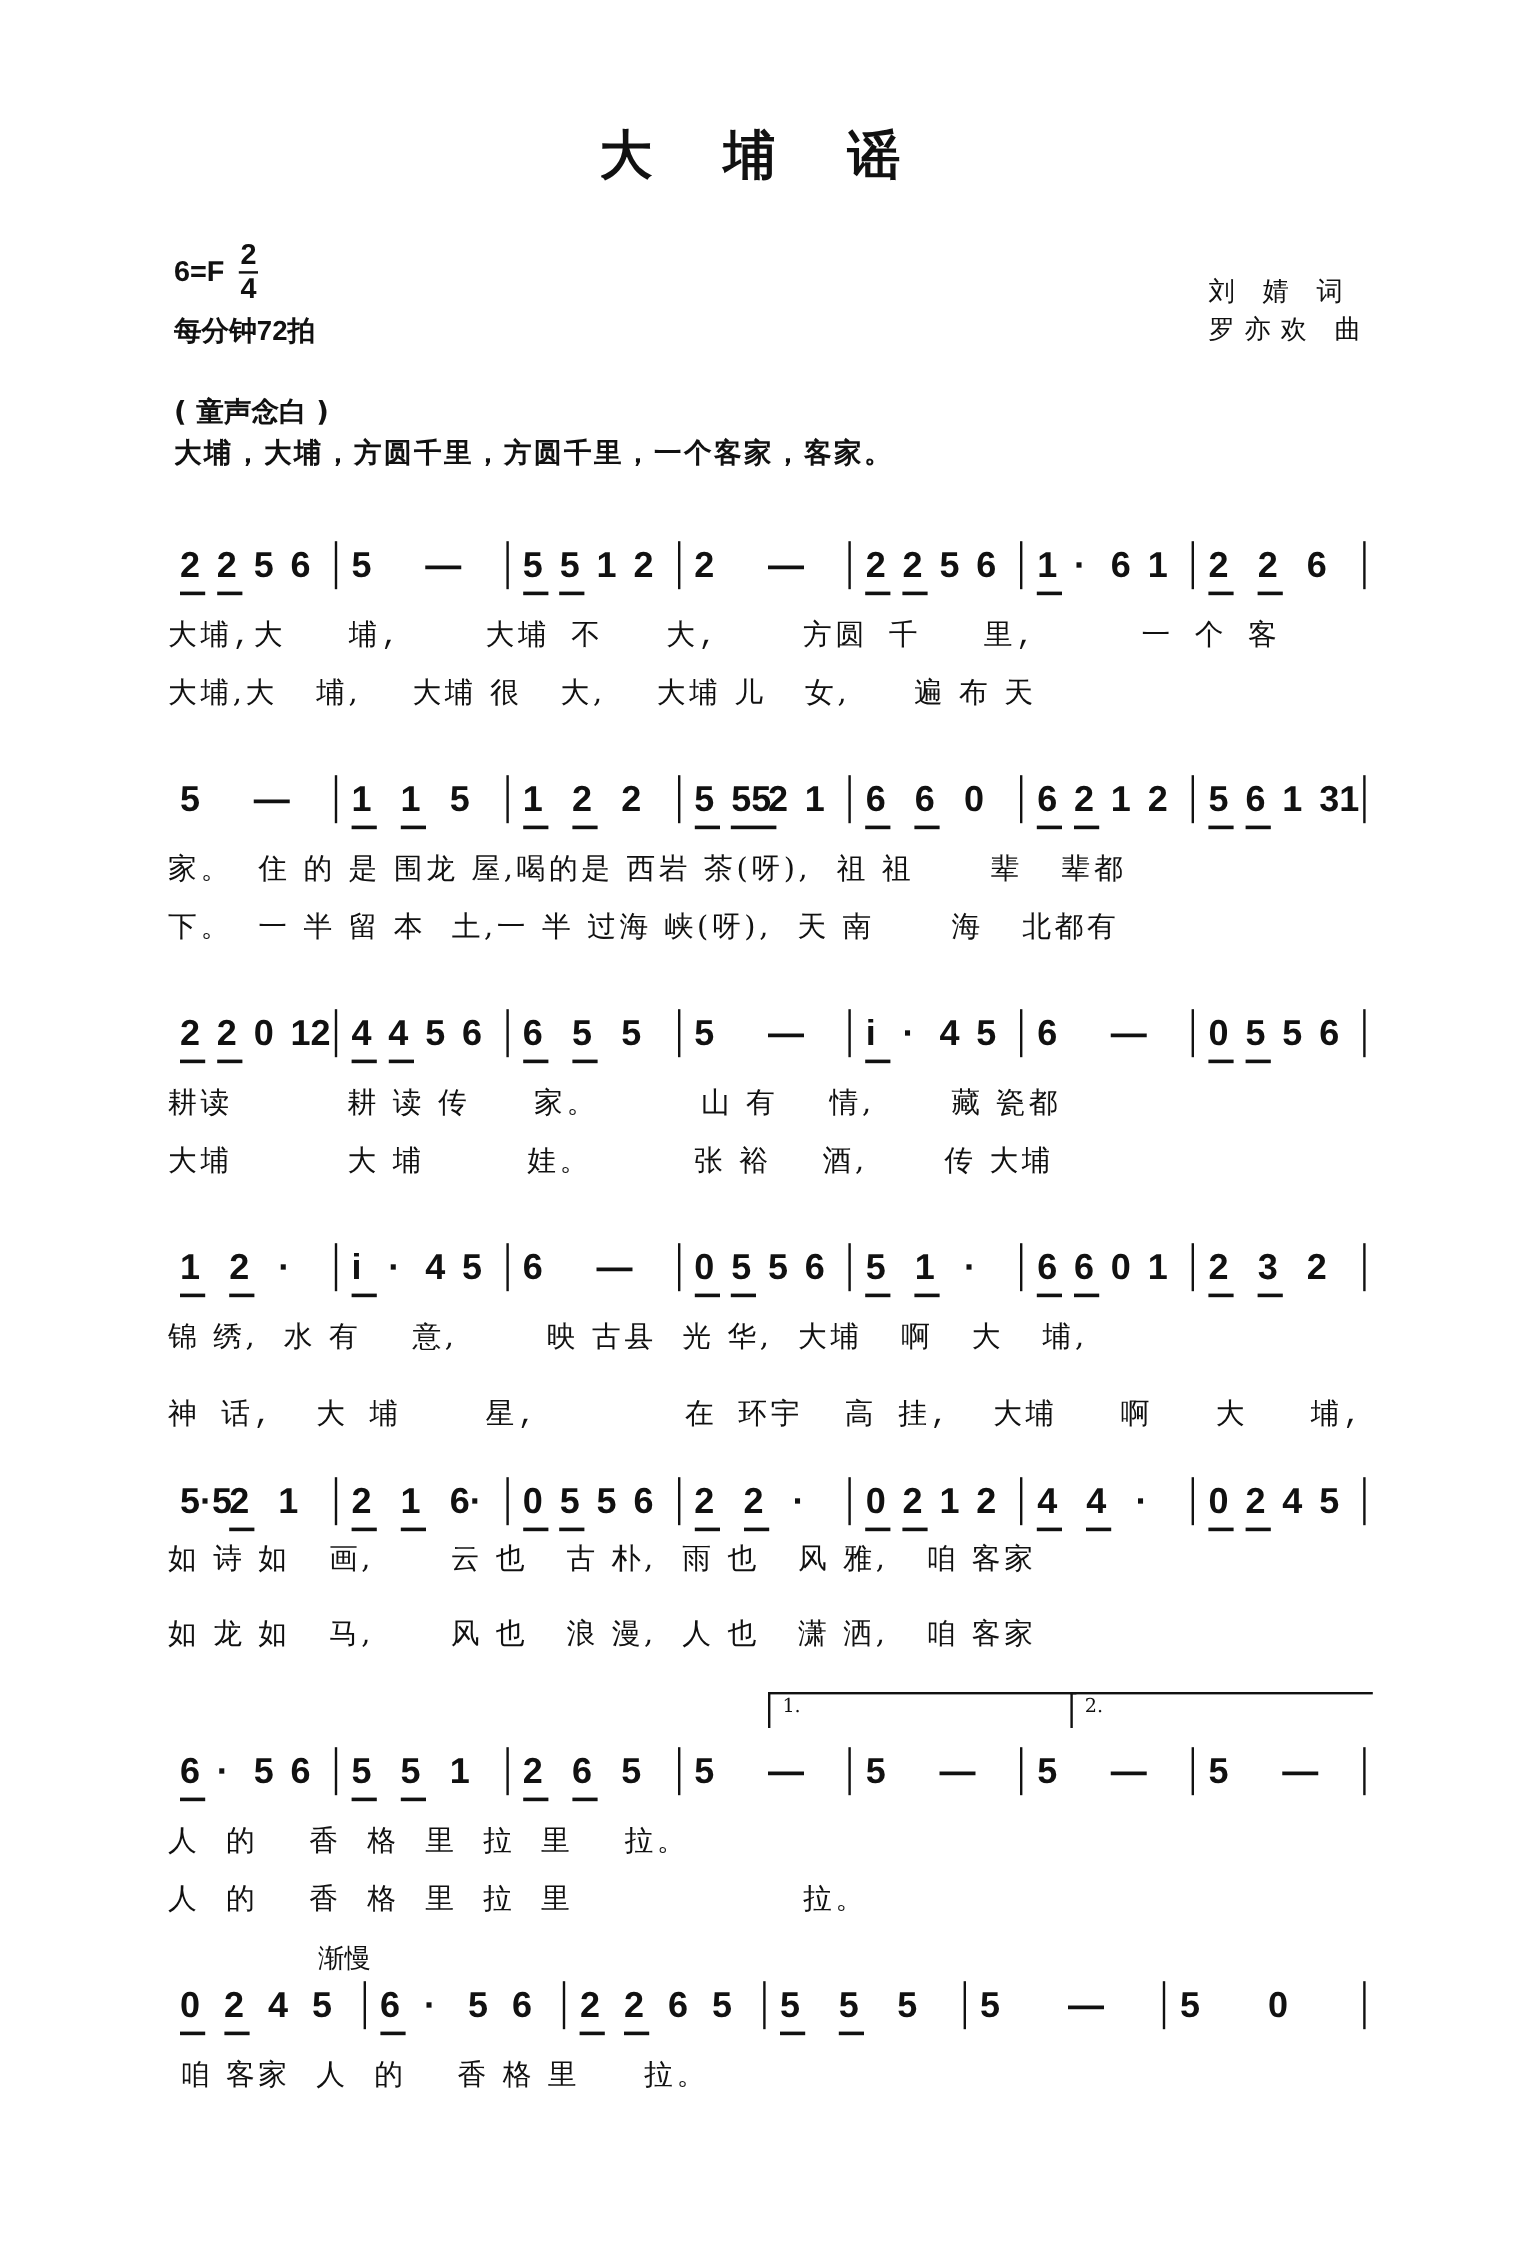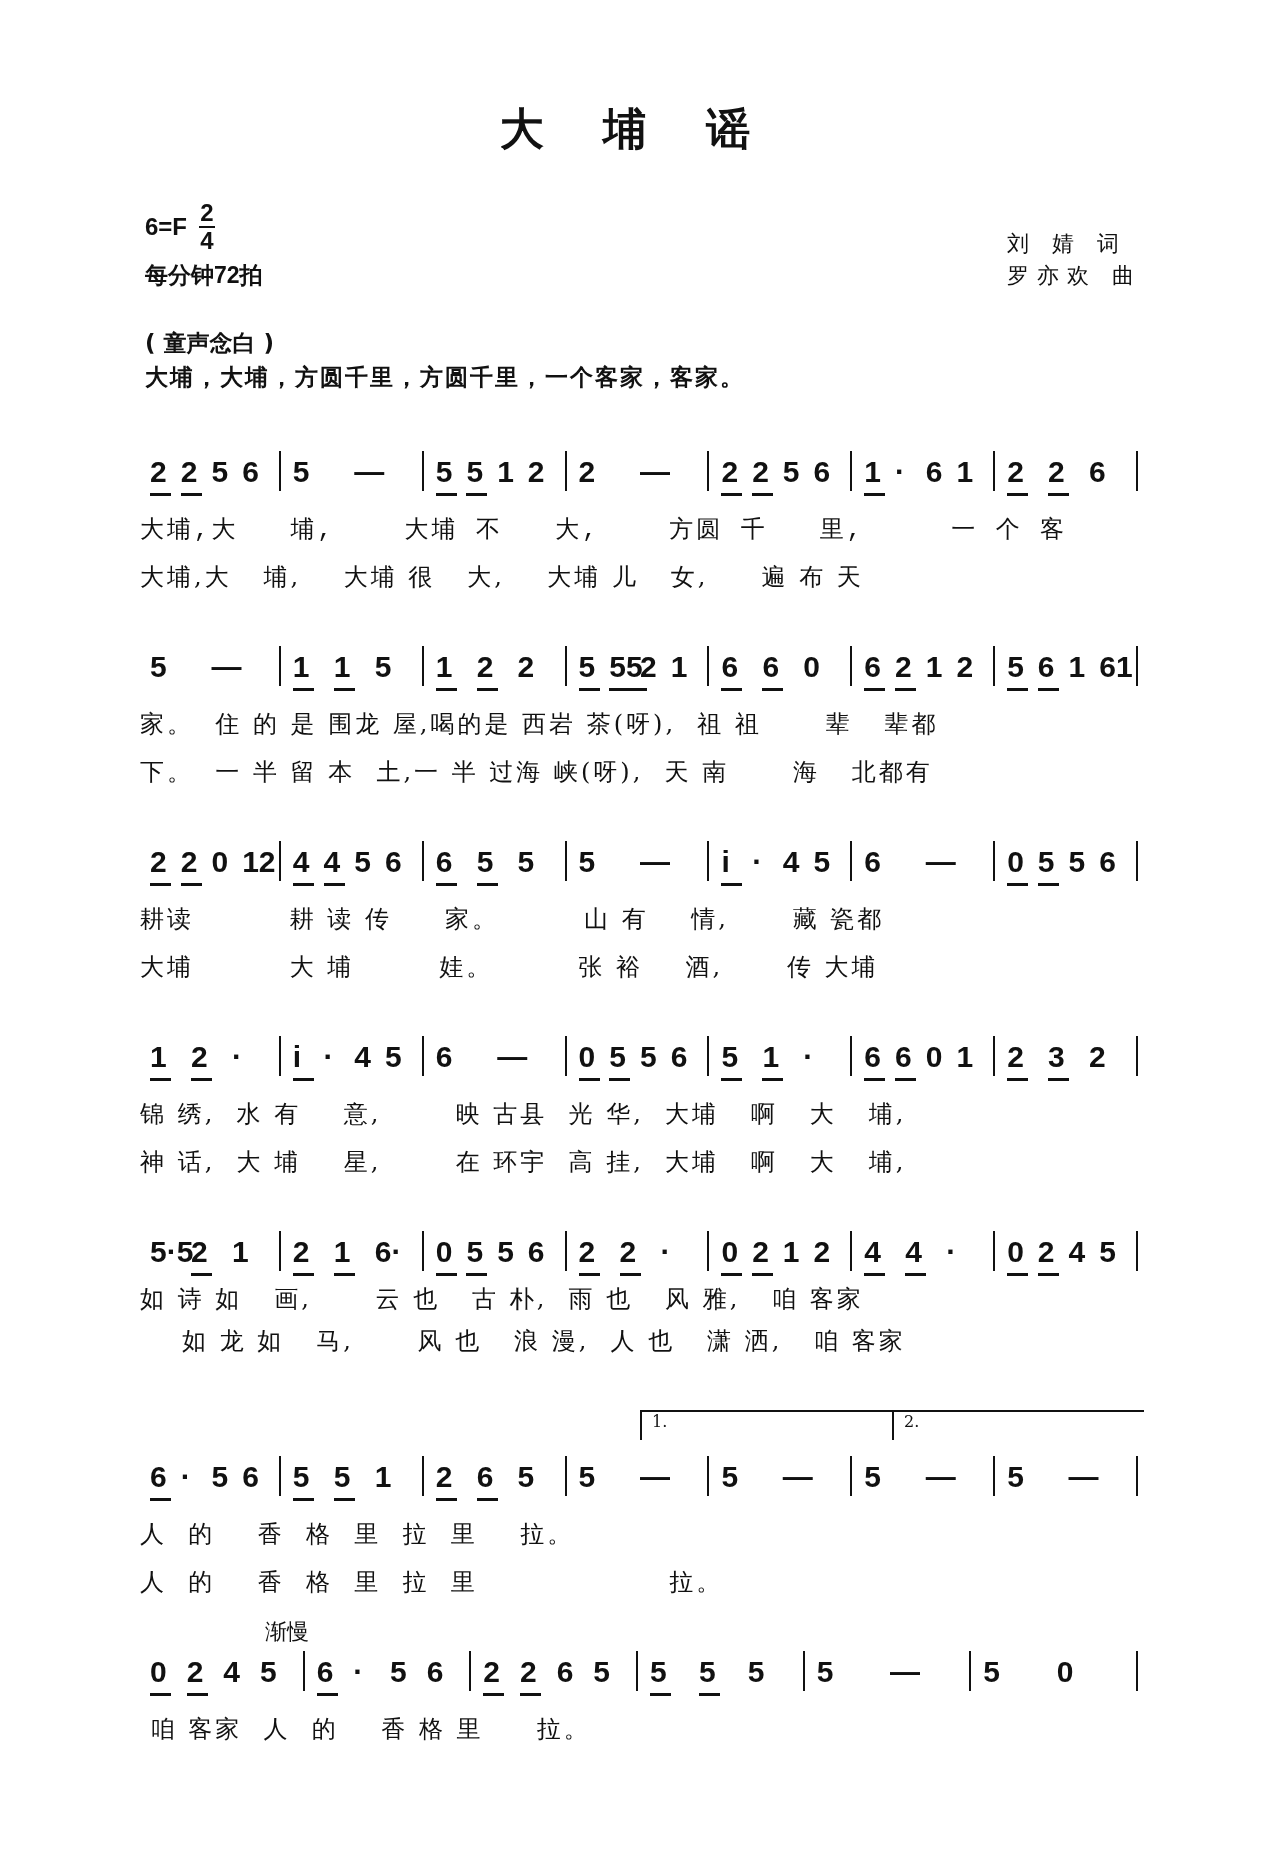--- a/index.html
+++ b/index.html
@@ -127,21 +127,21 @@
         <span class="n" style="left: 755px;">2</span>
         <div class="ul" style="left: 755px; top: 38px; width: 21px;"></div>
         <span class="n" style="left: 785.714px;">1</span>
         <span class="n" style="left: 816.429px;">2</span>
         <div class="bl" style="left: 853.143px;"></div>
         <span class="n" style="left: 867.143px;">5</span>
         <div class="ul" style="left: 867.143px; top: 38px; width: 21px;"></div>
         <span class="n" style="left: 897.857px;">6</span>
         <div class="ul" style="left: 897.857px; top: 38px; width: 21px;"></div>
         <span class="n" style="left: 928.571px;">1</span>
-        <span class="n" style="left: 959.286px;">61</span>
+        <span class="n" style="left: 959.286px;">31</span>
         <div class="bl" style="left: 996px;"></div>
       </div>
       <div class="lyr" style="top: 58px;">家。  住 的 是 围龙 屋,喝的是 西岩 茶(呀),  祖 祖      辈   辈都</div>
       <div class="lyr" style="top: 106px;">下。  一 半 留 本  土,一 半 过海 峡(呀),  天 南      海   北都有</div>
     </div>
     <div class="row" style="top: 845px;">
       <div class="notes">
         <span class="n" style="left: 10px;">2</span>
         <div class="ul" style="left: 10px; top: 38px; width: 21px;"></div>
         <span class="n" style="left: 40.7143px;">2</span>
@@ -223,21 +223,21 @@
         <span class="n" style="left: 816.429px;">1</span>
         <div class="bl" style="left: 853.143px;"></div>
         <span class="n" style="left: 867.143px;">2</span>
         <div class="ul" style="left: 867.143px; top: 38px; width: 21px;"></div>
         <span class="n" style="left: 908.095px;">3</span>
         <div class="ul" style="left: 908.095px; top: 38px; width: 21px;"></div>
         <span class="n" style="left: 949.048px;">2</span>
         <div class="bl" style="left: 996px;"></div>
       </div>
       <div class="lyr" style="top: 58px;">锦 绣,  水 有    意,       映 古县  光 华,  大埔   啊   大   埔,</div>
-      <div class="lyr" style="top: 106px;">神 话,  大 埔    星,       在 环宇  高 挂,  大埔   啊   大   埔,</div>
+      <div class="lyr" style="top: 122px; font-family: Liberation Mono, monospace;">神 话,  大 埔    星,       在 环宇  高 挂,  大埔   啊   大   埔,</div>
     </div>
     <div class="row" style="top: 1235px;">
       <div class="notes">
         <span class="n" style="left: 10px;">5·5</span>
         <span class="n" style="left: 50.9524px;">2</span>
         <div class="ul" style="left: 50.9524px; top: 38px; width: 21px;"></div>
         <span class="n" style="left: 91.9048px;">1</span>
         <div class="bl" style="left: 138.857px;"></div>
         <span class="n" style="left: 152.857px;">2</span>
         <div class="ul" style="left: 152.857px; top: 38px; width: 21px;"></div>
@@ -273,21 +273,21 @@
         <div class="bl" style="left: 853.143px;"></div>
         <span class="n" style="left: 867.143px;">0</span>
         <div class="ul" style="left: 867.143px; top: 38px; width: 21px;"></div>
         <span class="n" style="left: 897.857px;">2</span>
         <div class="ul" style="left: 897.857px; top: 38px; width: 21px;"></div>
         <span class="n" style="left: 928.571px;">4</span>
         <span class="n" style="left: 959.286px;">5</span>
         <div class="bl" style="left: 996px;"></div>
       </div>
       <div class="lyr" style="top: 48px;">如 诗 如   画,      云 也   古 朴,  雨 也   风 雅,   咱 客家</div>
-      <div class="lyr" style="top: 90px; margin-left: 42px;">如 龙 如   马,      风 也   浪 漫,  人 也   潇 洒,   咱 客家</div>
+      <div class="lyr" style="top: 110px;">如 龙 如   马,      风 也   浪 漫,  人 也   潇 洒,   咱 客家</div>
     </div>
     <div class="row" style="top: 1460px;">
       <div class="notes">
         <span class="n" style="left: 10px;">6</span>
         <div class="ul" style="left: 10px; top: 38px; width: 21px;"></div>
         <span class="n" style="left: 40.7143px;">·</span>
         <span class="n" style="left: 71.4286px;">5</span>
         <span class="n" style="left: 102.143px;">6</span>
         <div class="bl" style="left: 138.857px;"></div>
         <span class="n" style="left: 152.857px;">5</span>

